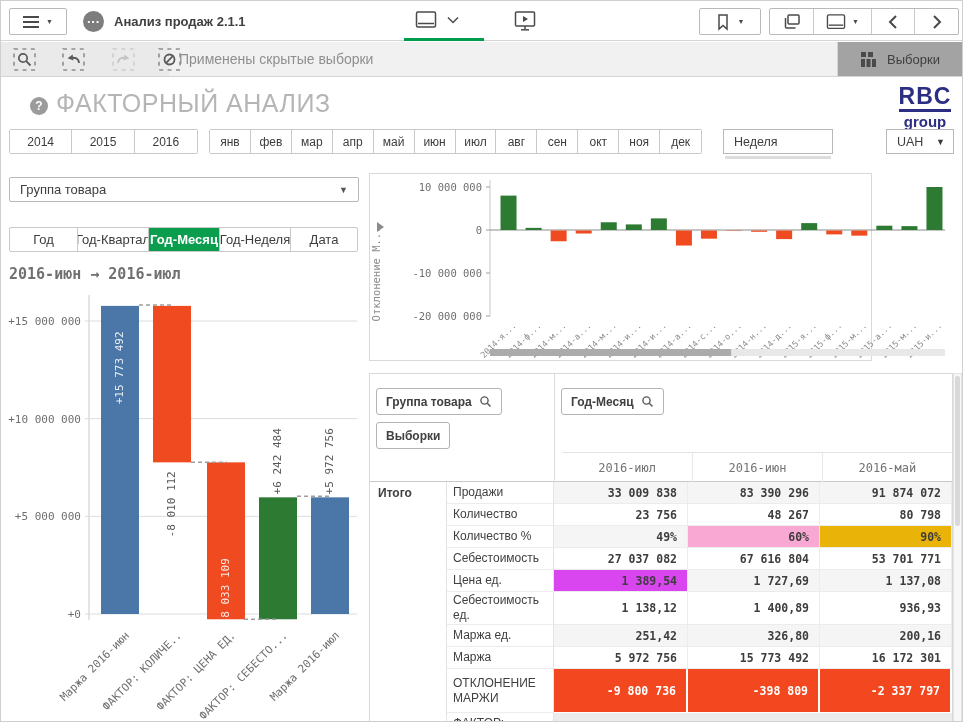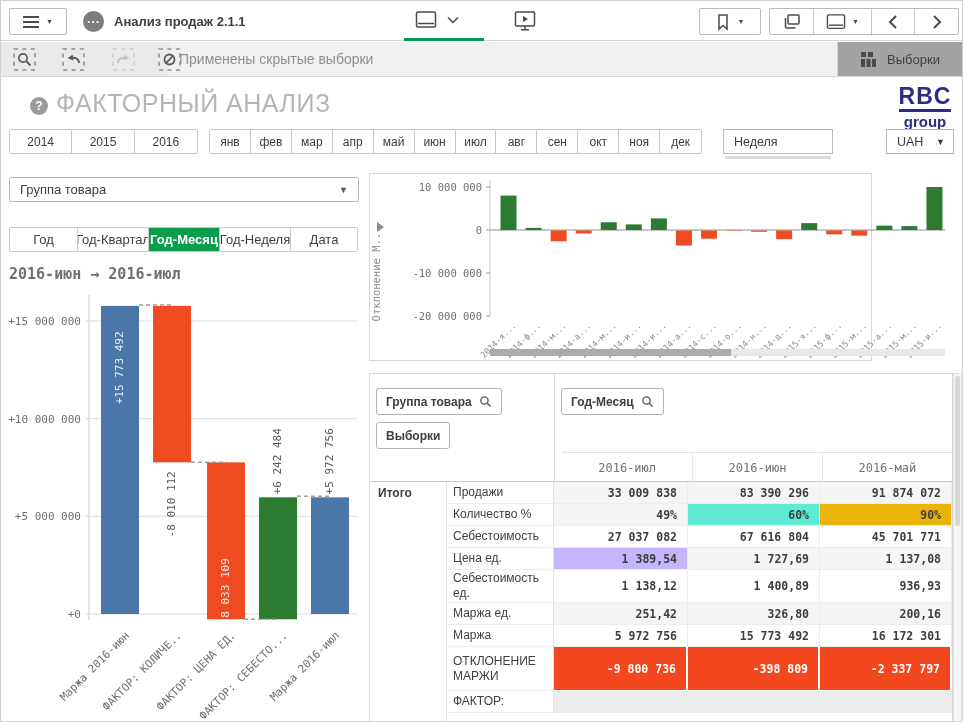--- a/index.html
+++ b/index.html
@@ -346,34 +346,40 @@
       </div>
       <div class="pv-body">
         <div class="pv-colA">Итого</div>
         <div class="pv-row" style="height: 22px;">
           <div class="pv-lab">Продажи</div>
           <div class="pv-val" style="width: 134px; background: rgb(245, 245, 245);">33 009 838</div>
           <div class="pv-val" style="width: 132px; background: rgb(245, 245, 245);">83 390 296</div>
           <div class="pv-val" style="width: 132px; background: rgb(245, 245, 245);">91 874 072</div>
         </div>
         <div class="pv-row" style="height: 22px;">
+          <div class="pv-lab">Количество</div>
+          <div class="pv-val" style="width: 134px;">23 756</div>
+          <div class="pv-val" style="width: 132px;">48 267</div>
+          <div class="pv-val" style="width: 132px;">80 798</div>
+        </div>
+        <div class="pv-row" style="height: 22px;">
           <div class="pv-lab">Количество %</div>
           <div class="pv-val" style="width: 134px; background: rgb(245, 245, 245);">49%</div>
-          <div class="pv-val" style="width: 132px; background: #5eead4;">60%</div>
+          <div class="pv-val" style="width: 132px; background: #f9a8d4;">60%</div>
           <div class="pv-val" style="width: 132px; background: #eab308;">90%</div>
         </div>
         <div class="pv-row" style="height: 22px;">
           <div class="pv-lab">Себестоимость</div>
           <div class="pv-val" style="width: 134px;">27 037 082</div>
           <div class="pv-val" style="width: 132px;">67 616 804</div>
-          <div class="pv-val" style="width: 132px;">45 701 771</div>
+          <div class="pv-val" style="width: 132px;">53 701 771</div>
         </div>
         <div class="pv-row" style="height: 22px;">
           <div class="pv-lab">Цена ед.</div>
-          <div class="pv-val" style="width: 134px; background: #c4b5fd;">1 389,54</div>
+          <div class="pv-val" style="width: 134px; background: #d946ef;">1 389,54</div>
           <div class="pv-val" style="width: 132px; background: rgb(245, 245, 245);">1 727,69</div>
           <div class="pv-val" style="width: 132px; background: rgb(245, 245, 245);">1 137,08</div>
         </div>
         <div class="pv-row" style="height: 33px;">
           <div class="pv-lab">Себестоимость ед.</div>
           <div class="pv-val" style="width: 134px;">1 138,12</div>
           <div class="pv-val" style="width: 132px;">1 400,89</div>
           <div class="pv-val" style="width: 132px;">936,93</div>
         </div>
         <div class="pv-row" style="height: 22px;">

